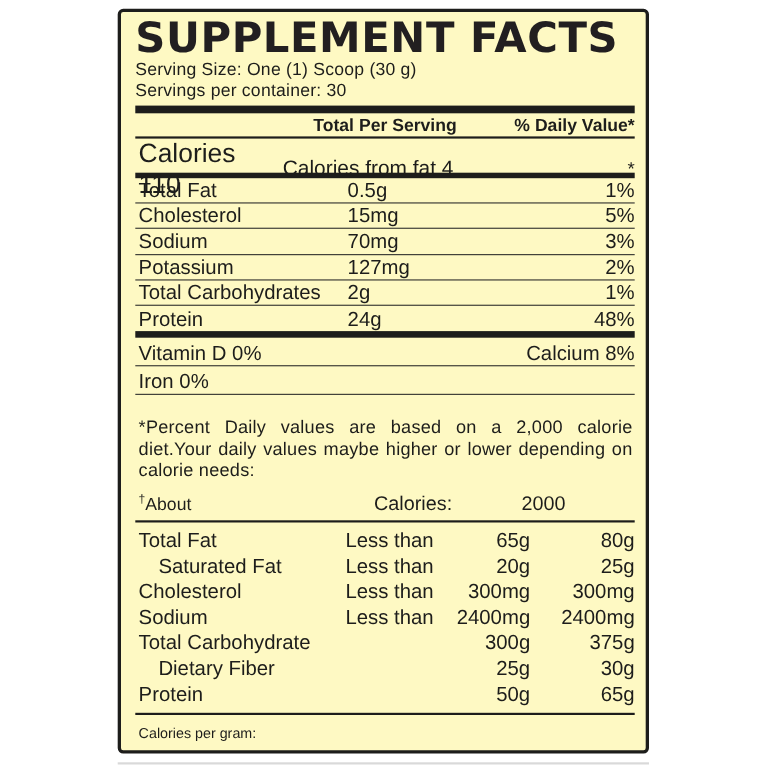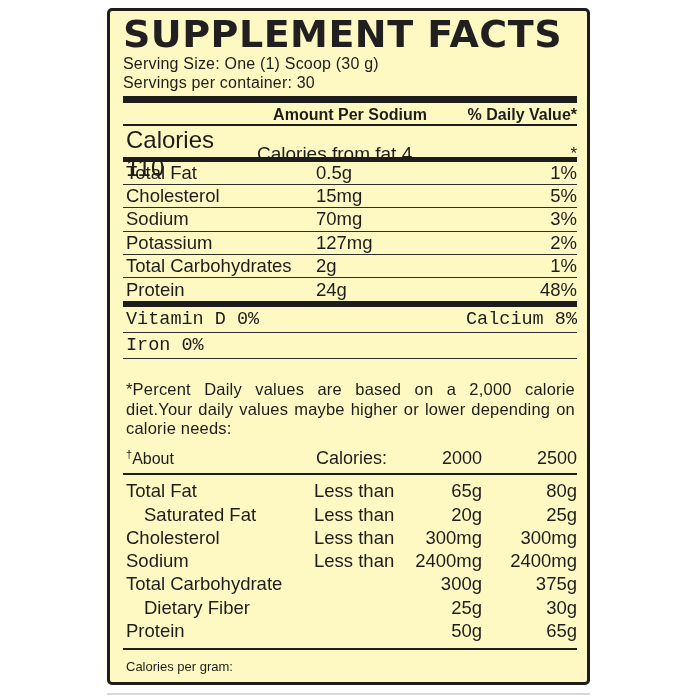--- a/index.html
+++ b/index.html
@@ -62,43 +62,43 @@
     align-items: center;
     height: 23.2px;
     font-size: 18.5px;
     border-bottom: 1.5px solid #2e2e2c;
     padding-left: 3px;
   }
   .nutrient-table .nrow:last-child { border-bottom: none; }
   .nrow .namount { text-align: left; }
   .nrow .ndv { text-align: right; }
   .vitamin-table .vrow {
-    display: flex; justify-content: space-between; align-items: center;
+    display: flex; justify-content: space-between; align-items: flex-end;
     height: 26px;
     font-size: 18.5px;
     border-bottom: 1.5px solid #2e2e2c;
     padding-left: 3px;
-    font-family: Liberation Mono, monospace;
   }
   .footnote {
     font-size: 16.5px;
     line-height: 19.5px;
     text-align: justify;
     padding: 7px 2px 2px 3px;
     letter-spacing: 0.2px;
     margin-top: 14px;
   }
   .about-row {
     display: grid;
     grid-template-columns: 190px 110px 1fr 95px;
     align-items: end;
     height: 30px;
     border-bottom: 2.5px solid #1d1d1b;
     padding: 0 0 4px 3px;
     margin-top: 4px;
+    gap: 24px;
   }
   .about-label { font-size: 16px; }
   .about-label sup { font-size: 11px; }
   .about-cal { font-size: 18px; }
   .about-v1, .about-v2 { font-size: 18px; text-align: right; }
   .ref-table { margin-top: 5px; }
   .ref-table .rrow {
     display: grid;
     grid-template-columns: 188px 95px 1fr 95px;
     align-items: center;
@@ -131,21 +131,21 @@
 <div class="label-box">
 
   <div class="title">SUPPLEMENT FACTS</div>
 
   <div class="serving-line">Serving Size: One (1) Scoop (30 g)</div>
   <div class="serving-line">Servings per container: 30</div>
 
   <div class="bar bar-1"></div>
 
   <div class="col-header-row">
-    <span class="amount-header">Amount Per Sodium</span>
+    <span class="amount-header">Total Per Serving</span>
     <span class="dv-header">% Daily Value*</span>
   </div>
 
   <div class="calories-row">
     <span class="calories-main">Calories 110</span>
     <span class="calories-sub">Calories from fat 4</span>
     <span class="calories-star">*</span>
   </div>
 
   <div class="bar bar-2"></div>

